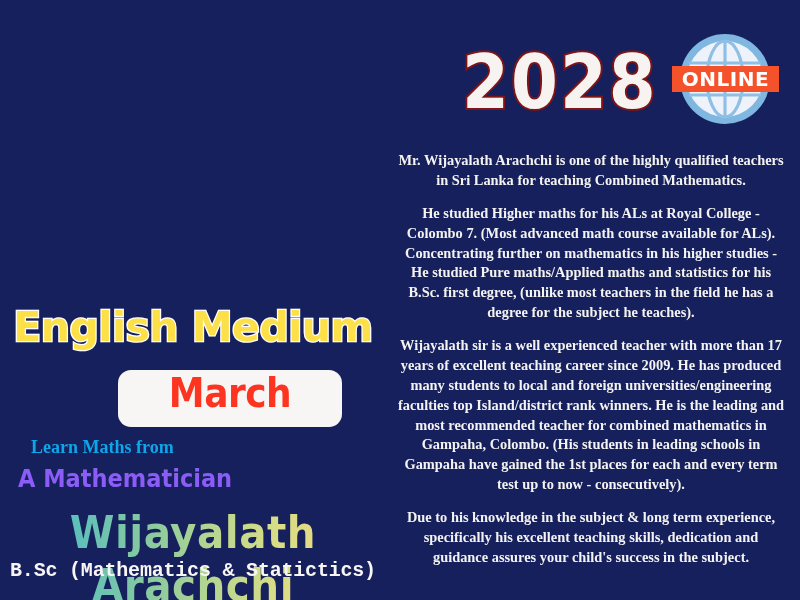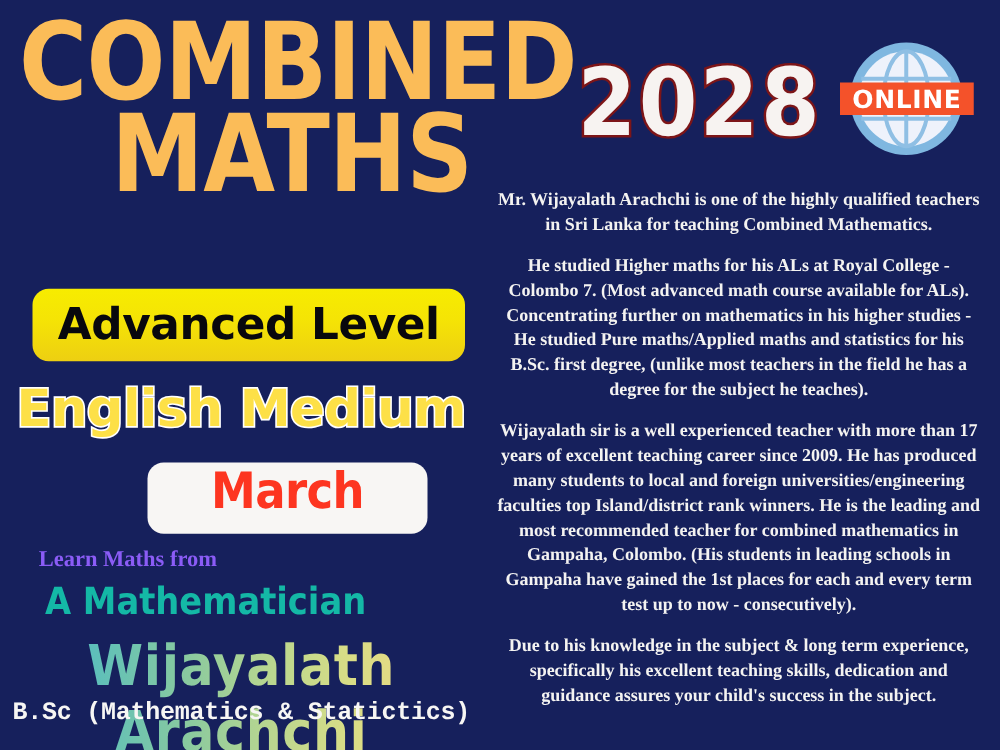--- a/index.html
+++ b/index.html
@@ -96,33 +96,33 @@
     font-family: "Liberation Sans Narrow", "DejaVu Sans Condensed", "Liberation Sans", sans-serif;
     font-weight: bold;
     font-size: 40px;
     letter-spacing: -0.5px;
   }
 
   .learn-from {
     position: absolute;
     left: 31px;
     top: 437px;
+    color: #0ea5e9;
+    font-family: "Liberation Serif", serif;
+    font-weight: bold;
+    font-size: 18px;
+  }
+  .a-mathematician {
+    position: absolute;
+    left: 18px;
+    top: 464px;
     color: #8b5cf6;
-    font-family: "Liberation Serif", serif;
-    font-weight: bold;
-    font-size: 18px;
-  }
-  .a-mathematician {
-    position: absolute;
-    left: 36px;
-    top: 464px;
-    color: #14b8a6;
-    font-family: "Liberation Sans Narrow", "DejaVu Sans Condensed", "Liberation Sans", sans-serif;
-    font-weight: bold;
-    font-size: 30px;
+    font-family: "Liberation Sans Narrow", "DejaVu Sans Condensed", "Liberation Sans", sans-serif;
+    font-weight: bold;
+    font-size: 25px;
     letter-spacing: 0px;
   }
 
   .teacher-name {
     position: absolute;
     left: 0;
     top: 506px;
     width: 386px;
     text-align: center;
     font-family: "Liberation Sans Narrow", "DejaVu Sans Condensed", "Liberation Sans", sans-serif;
@@ -215,28 +215,21 @@
   }
   .bio p:last-child { margin-bottom: 0; }
 </style>
 </head>
 <body>
 
 <div id="poster">
 
   <div class="left-col">
 
-    <div class="title-block">
-      <span class="title-line title-line-1">COMBINED</span>
-      <span class="title-line title-line-2">MATHS</span>
-    </div>
-
-    <div class="al-box">
-      <span class="al-box-text">Advanced Level</span>
-    </div>
+
 
     <div class="english-medium">English Medium</div>
 
     <div class="month-box">
       <span class="month-box-text">March</span>
     </div>
 
     <div class="learn-from">Learn Maths from</div>
     <div class="a-mathematician">A Mathematician</div>
 

